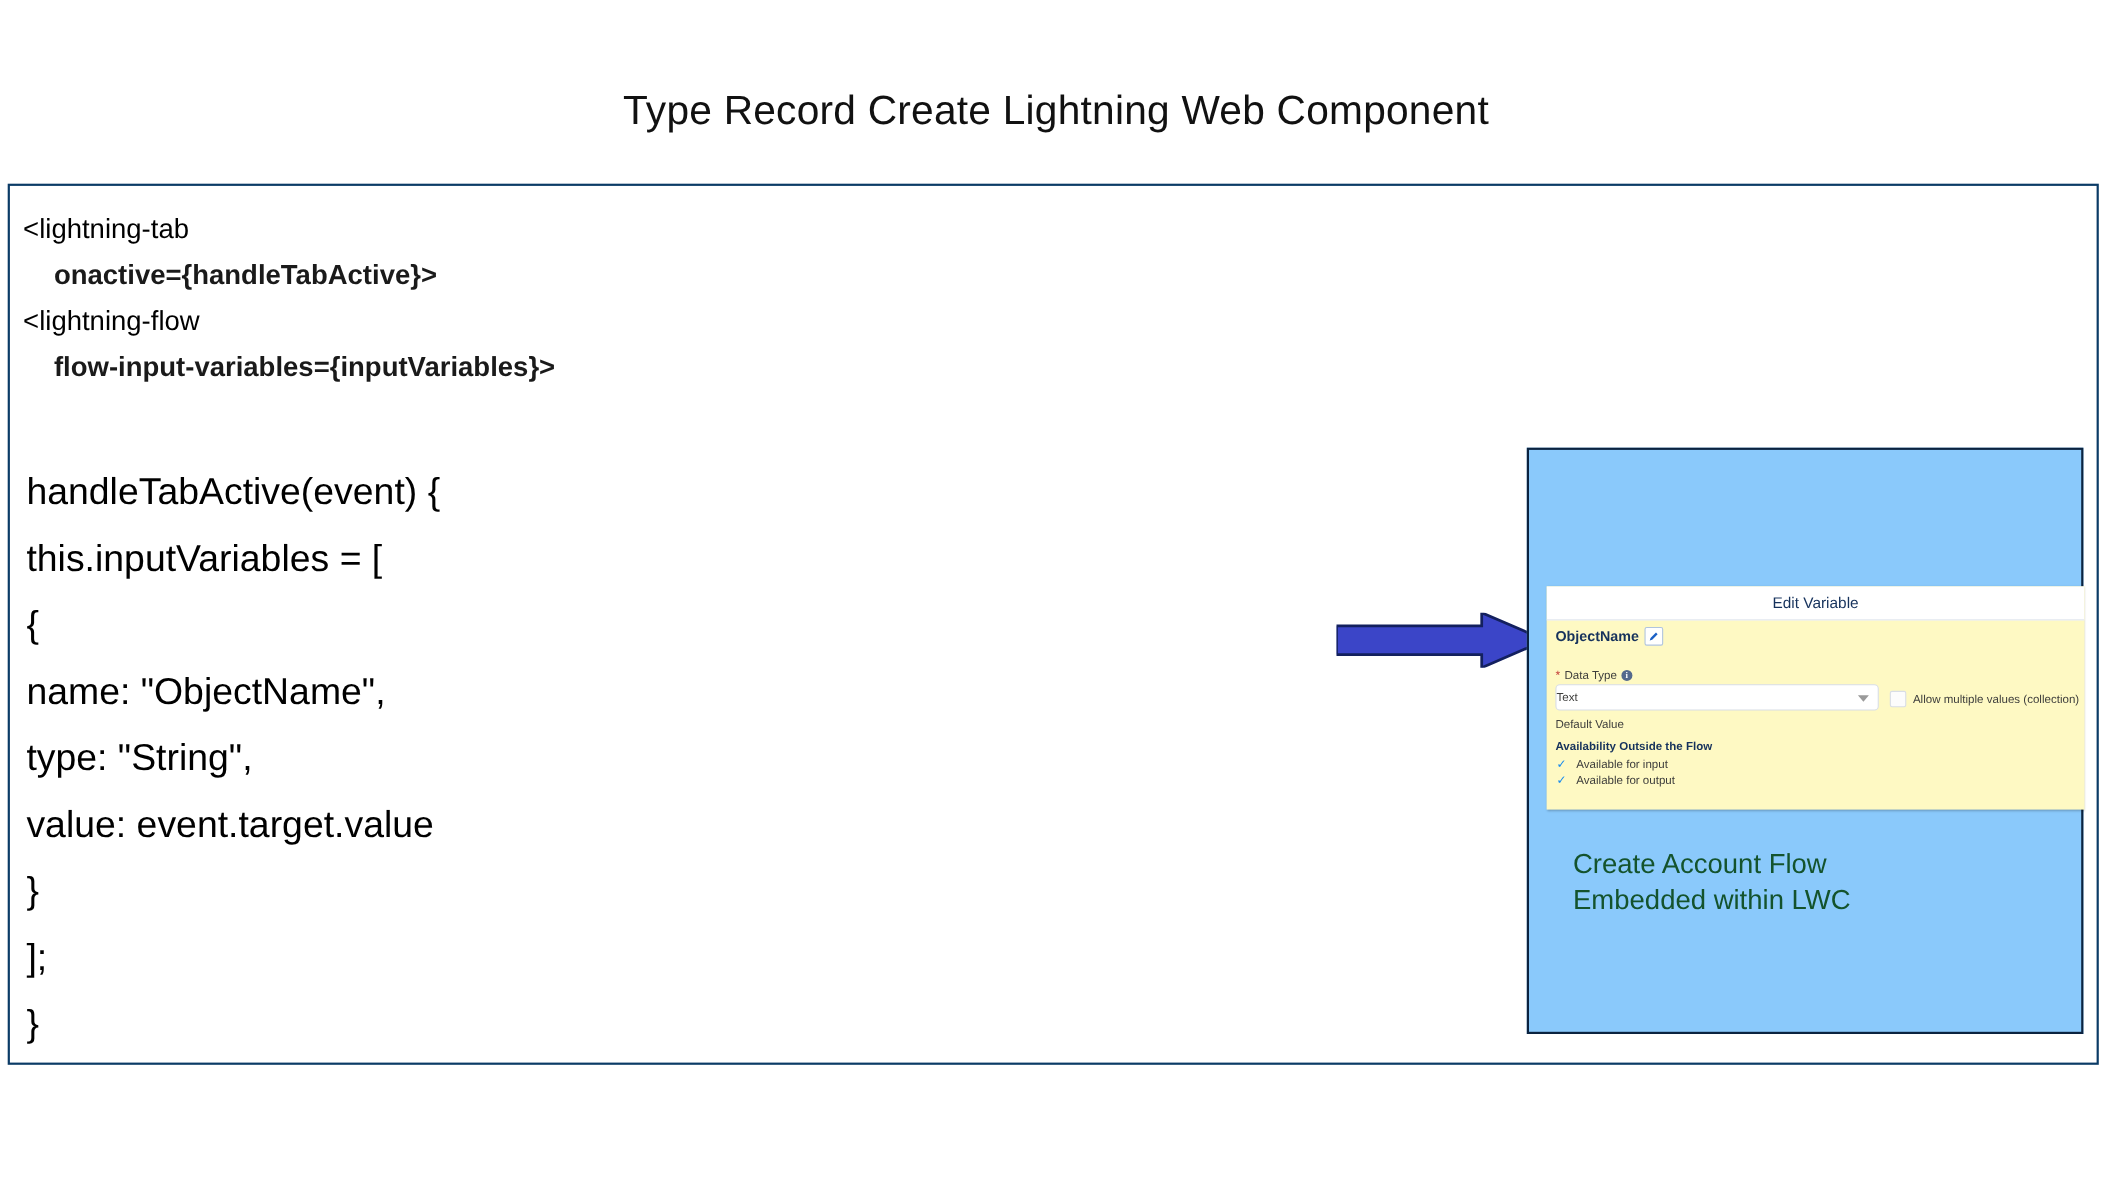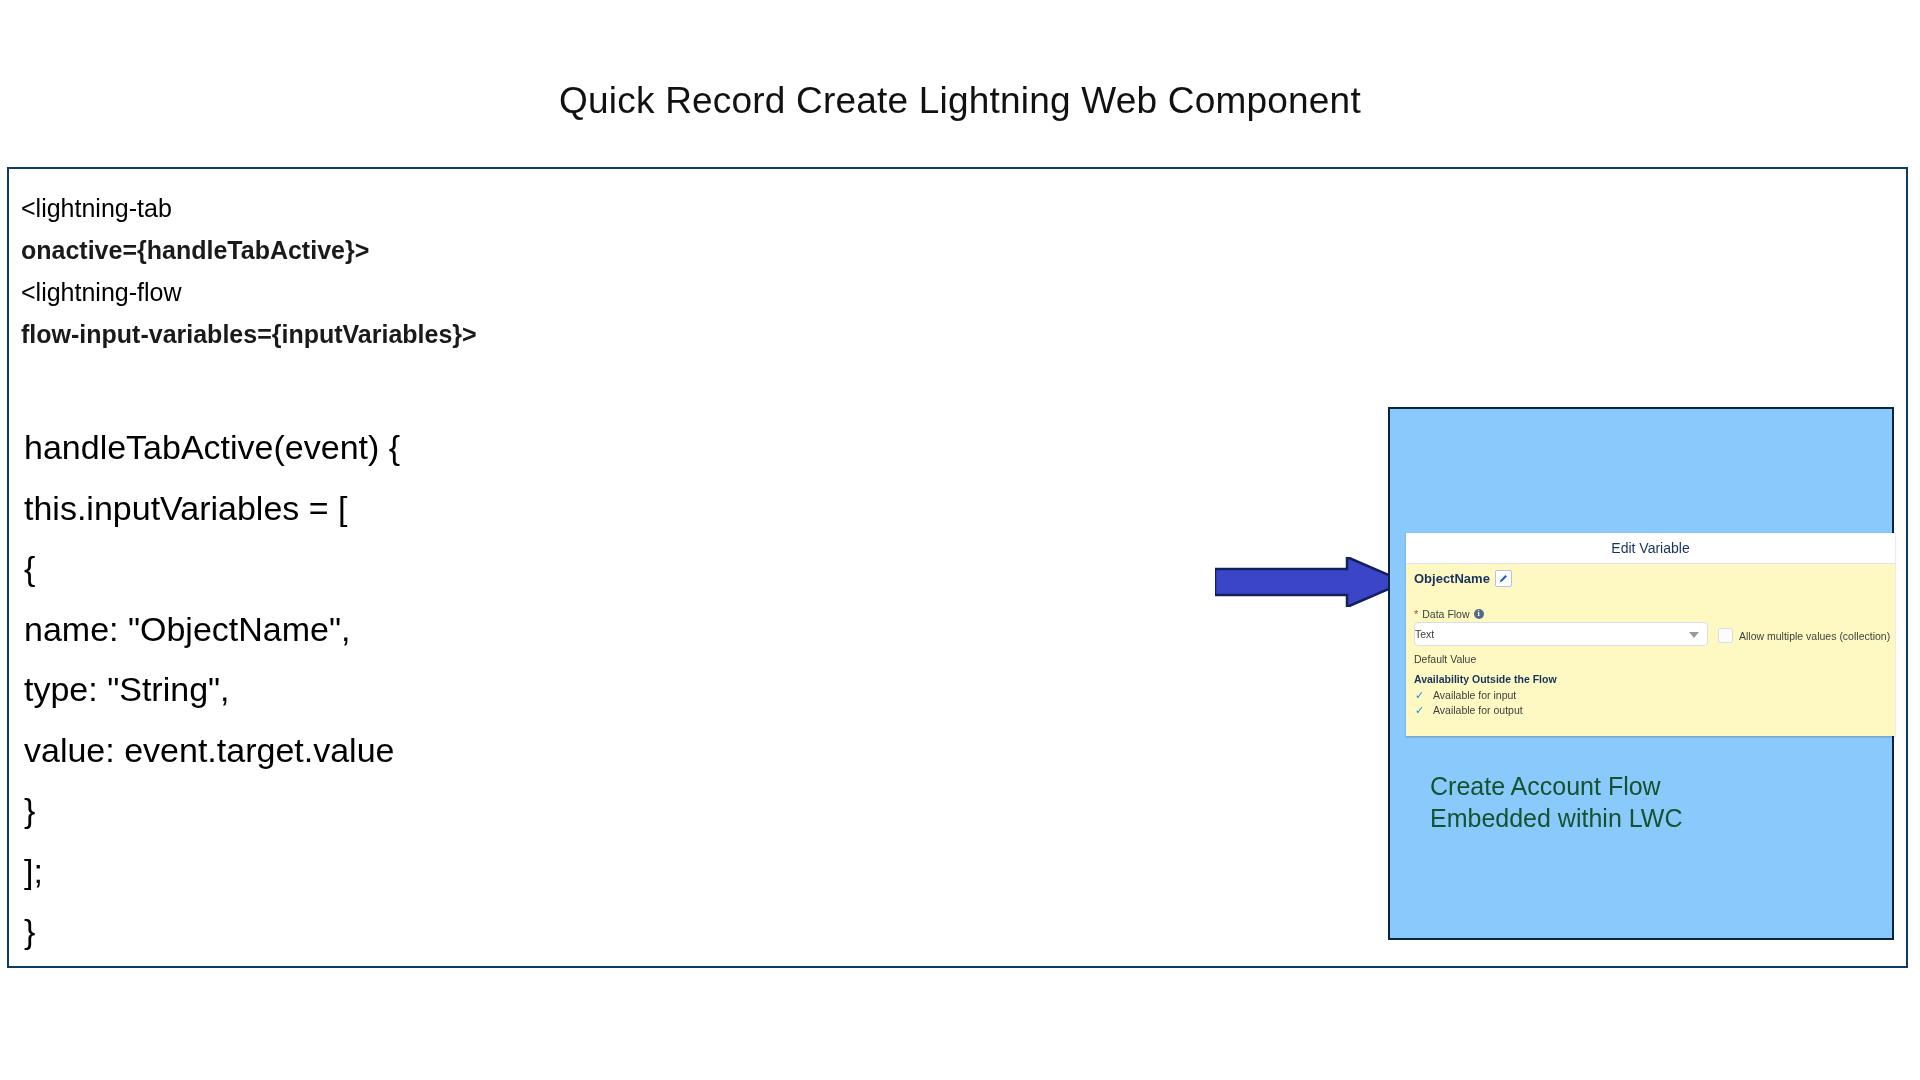--- a/index.html
+++ b/index.html
@@ -48,20 +48,21 @@
     top: 365px;
     width: 577px;
     height: 198px;
     padding: 18px 14px 10px 12px;
     font-size: 25px;
     line-height: 1.68;
   }
   #code-box-markup .bold {
     font-weight: bold;
     color: #1a1a1a;
+    margin-left: 28px;
   }
   #code-box-markup .ln {
     display: block;
   }
 
   #code-box-handler {
     left: 655px;
     top: 292px;
     width: 570px;
     height: 514px;
@@ -259,21 +260,21 @@
     top: 361px;
     font-size: 25px;
     line-height: 1.28;
     color: #14532d;
     white-space: pre-line;
   }
 </style>
 </head>
 <body>
 
-<div id="slide-title">Quick Record Create Lightning Web Component</div>
+<div id="slide-title">Type Record Create Lightning Web Component</div>
 
 <div id="slide-frame">
 
   <div id="code-box-markup">
     <span class="ln">&lt;lightning-tab</span>
     <span class="ln bold">onactive={handleTabActive}&gt;</span>
     <span class="ln">&lt;lightning-flow</span>
     <span class="ln bold">flow-input-variables={inputVariables}&gt;</span>
   </div>
 
@@ -305,21 +306,21 @@
           <span class="ev-varname">ObjectName</span>
           <span class="pencil-box">
             <svg width="9" height="9" viewBox="0 0 12 12">
               <path d="M1 11 L2 8 L8.6 1.4 L10.6 3.4 L4 10 Z" fill="#1b60c5"></path>
             </svg>
           </span>
         </div>
 
         <div class="field-label">
           <span class="req-star">*</span>
-          <span>Data Flow</span>
+          <span>Data Type</span>
           <span class="info-dot">i</span>
         </div>
 
         <div class="ev-datatype-row">
           <div class="combobox">
             <span>Text</span>
             <span class="caret"></span>
           </div>
           <div class="checkbox-inline">
             <span class="cb-square"></span>

